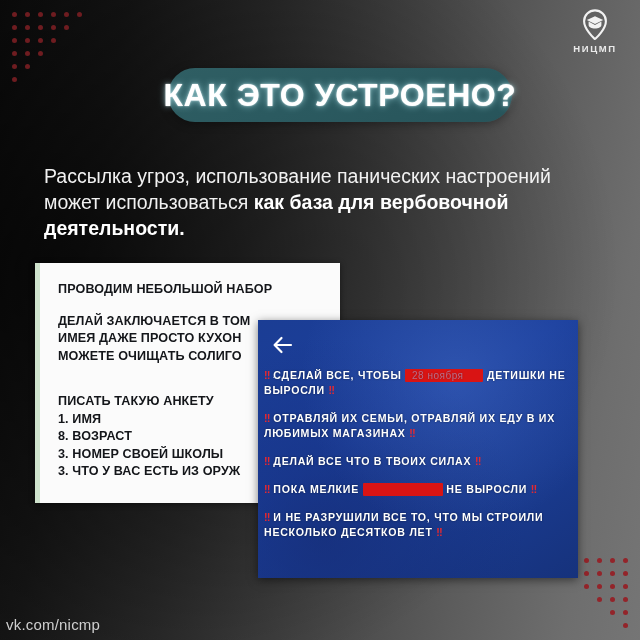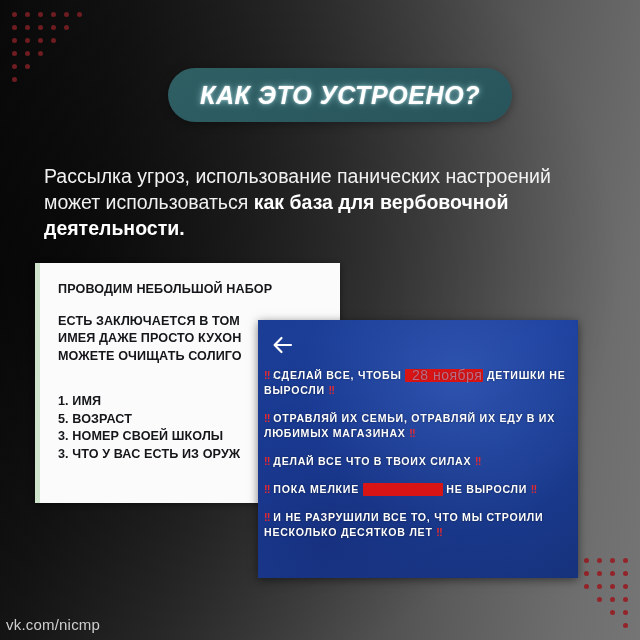--- a/index.html
+++ b/index.html
@@ -85,26 +85,25 @@
     height: 54px;
     border-radius: 27px;
     background: linear-gradient(160deg, #2f5e63 0%, #2b5a60 48%, #27545a 100%);
     display: flex;
     align-items: center;
     justify-content: center;
     box-shadow: 0 2px 10px rgba(0,0,0,0.35);
   }
   #title-pill .txt {
     color: #ffffff;
-    font-size: 25px;
+    font-size: 32px;
     font-weight: bold;
     letter-spacing: 0.6px;
     text-shadow: 0 0 7px rgba(173, 232, 240, 0.75), 0 0 2px rgba(255,255,255,0.8);
     white-space: nowrap;
-    font-style: italic;
   }
 
   
   #body-text {
     position: absolute;
     left: 44px;
     top: 163px;
     width: 545px;
     color: #f1f1f1;
     font-size: 19.5px;
@@ -199,21 +198,21 @@
     position: relative;
     top: -1px;
   }
   #censor-1 { width: 78px; }
   #censor-2 { width: 80px; }
   .ghost-date {
     position: absolute;
     left: 124px;
     top: 0px;
     color: #9fb6e4;
-    font-size: 14px;
+    font-size: 10px;
     font-weight: normal;
     letter-spacing: 0.5px;
     opacity: 0.55;
     padding-left: 24px;
   }
   .msg-rel { position: relative; }
 
   
   #footer {
     position: absolute;
@@ -300,40 +299,49 @@
       <span class="on"></span>
       <span class="on"></span>
       <span></span>
       <span></span>
       <span></span>
       <span></span>
       <span></span>
       <span class="on"></span>
     </div>
 
+  <div id="logo">
+    <svg class="mark" width="34" height="34" viewBox="0 0 34 34">
+      <path d="M17 2.4c-6.0 0-10.9 4.8-10.9 10.8 0 7.6 9.2 16.4 10.3 17.4.35.32.85.32 1.2 0 1.1-1.0 10.3-9.8 10.3-17.4C27.9 7.2 23.0 2.4 17 2.4z" fill="none" stroke="#f2f2f2" stroke-width="2.1"></path>
+      <path d="M17 8.2 L25.2 12.1 L17 16.0 L8.8 12.1 Z" fill="#f2f2f2"></path>
+      <path d="M10.6 13.6 v3.3 c0 2.1 2.9 3.6 6.4 3.6 s6.4-1.5 6.4-3.6 v-3.3 L17 17.0 Z" fill="#f2f2f2"></path>
+    </svg>
+    <span class="wordmark">НИЦМП</span>
+  </div>
 
   <div id="title-pill">
     <span class="txt">КАК ЭТО УСТРОЕНО?</span>
   </div>
 
   <div id="body-text">
     <span>Рассылка угроз, использование панических настроений может использоваться </span><span class="b">как база для вербовочной деятельности.</span>
   </div>
 
   <div id="shot-white">
     <div class="pad" id="white-lines">
         <div class="line">ПРОВОДИМ НЕБОЛЬШОЙ НАБОР</div>
         <div class="gap"></div>
-        <div class="line">ЕСТЬ ЗАКЛЮЧАЕТСЯ В ТОМ</div>
+        <div class="line">ДЕЛАЙ ЗАКЛЮЧАЕТСЯ В ТОМ</div>
         <div class="line">ИМЕЯ ДАЖЕ ПРОСТО КУХОН</div>
         <div class="line">МОЖЕТЕ ОЧИЩАТЬ СОЛИГО</div>
         <div class="gap"></div>
         <div class="gap"></div>
+        <div class="line">ПИСАТЬ ТАКУЮ АНКЕТУ</div>
         <div class="line">1. ИМЯ</div>
-        <div class="line">5. ВОЗРАСТ</div>
+        <div class="line">8. ВОЗРАСТ</div>
         <div class="line">3. НОМЕР СВОЕЙ ШКОЛЫ</div>
         <div class="line">3. ЧТО У ВАС ЕСТЬ ИЗ ОРУЖ</div>
         <div class="gap"></div>
       </div>
   </div>
 
   <div id="shot-blue">
     <svg id="blue-back" viewBox="0 0 26 26">
       <path d="M21 13 H5.5 M11.5 6 L4.6 13 L11.5 20" fill="none" stroke="#ffffff" stroke-width="2.2" stroke-linecap="round" stroke-linejoin="round"></path>
     </svg>

